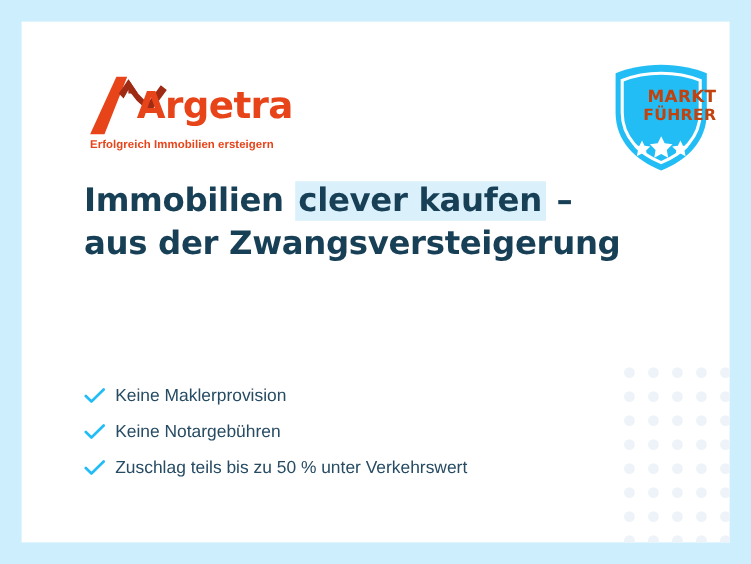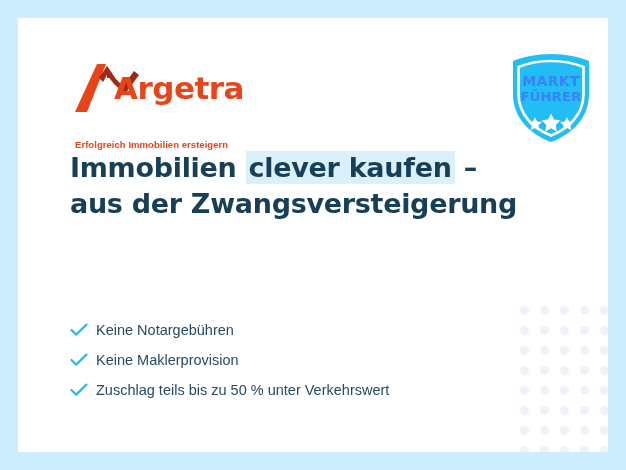--- a/index.html
+++ b/index.html
@@ -77,39 +77,38 @@
   .logo-tagline {
     position: absolute;
     left: 2px;
     top: 53px;
     font-family: "Liberation Sans", sans-serif;
     font-size: 9.5px;
     font-weight: bold;
     color: #e8441a;
     letter-spacing: 0.05px;
     white-space: nowrap;
-    margin-top: 24px;
   }
 
   
   .badge {
     position: absolute;
     left: 487px;
     top: 34px;
     width: 92px;
     height: 92px;
   }
   .badge svg { display: block; }
   .badge-text {
     position: absolute;
     left: 0;
     top: 22px;
     width: 92px;
-    text-align: center;
-    color: #3b82f6;
+    text-align: right;
+    color: #c2410c;
     font-family: "DejaVu Sans", sans-serif;
     font-weight: bold;
     font-size: 14px;
     line-height: 15px;
     letter-spacing: 0.3px;
   }
   .badge-text .l2 { font-size: 13px; }
 
   
   .headline {
@@ -256,29 +255,29 @@
     </div>
 
 
     <div class="bullets">
       <div class="bullet">
         <span class="check">
           <svg width="18" height="14" viewBox="0 0 18 14" xmlns="http://www.w3.org/2000/svg">
             <path d="M1.5 7 L6.2 11.6 L16.4 1.6" fill="none" stroke="#22bdf5" stroke-width="2.2" stroke-linecap="round" stroke-linejoin="round"></path>
           </svg>
         </span>
-        <span class="btext">Keine Notargebühren</span>
+        <span class="btext">Keine Maklerprovision</span>
       </div>
       <div class="bullet">
         <span class="check">
           <svg width="18" height="14" viewBox="0 0 18 14" xmlns="http://www.w3.org/2000/svg">
             <path d="M1.5 7 L6.2 11.6 L16.4 1.6" fill="none" stroke="#22bdf5" stroke-width="2.2" stroke-linecap="round" stroke-linejoin="round"></path>
           </svg>
         </span>
-        <span class="btext">Keine Maklerprovision</span>
+        <span class="btext">Keine Notargebühren</span>
       </div>
       <div class="bullet">
         <span class="check">
           <svg width="18" height="14" viewBox="0 0 18 14" xmlns="http://www.w3.org/2000/svg">
             <path d="M1.5 7 L6.2 11.6 L16.4 1.6" fill="none" stroke="#22bdf5" stroke-width="2.2" stroke-linecap="round" stroke-linejoin="round"></path>
           </svg>
         </span>
         <span class="btext">Zuschlag teils bis zu 50 % unter Verkehrswert</span>
       </div>
     </div>

